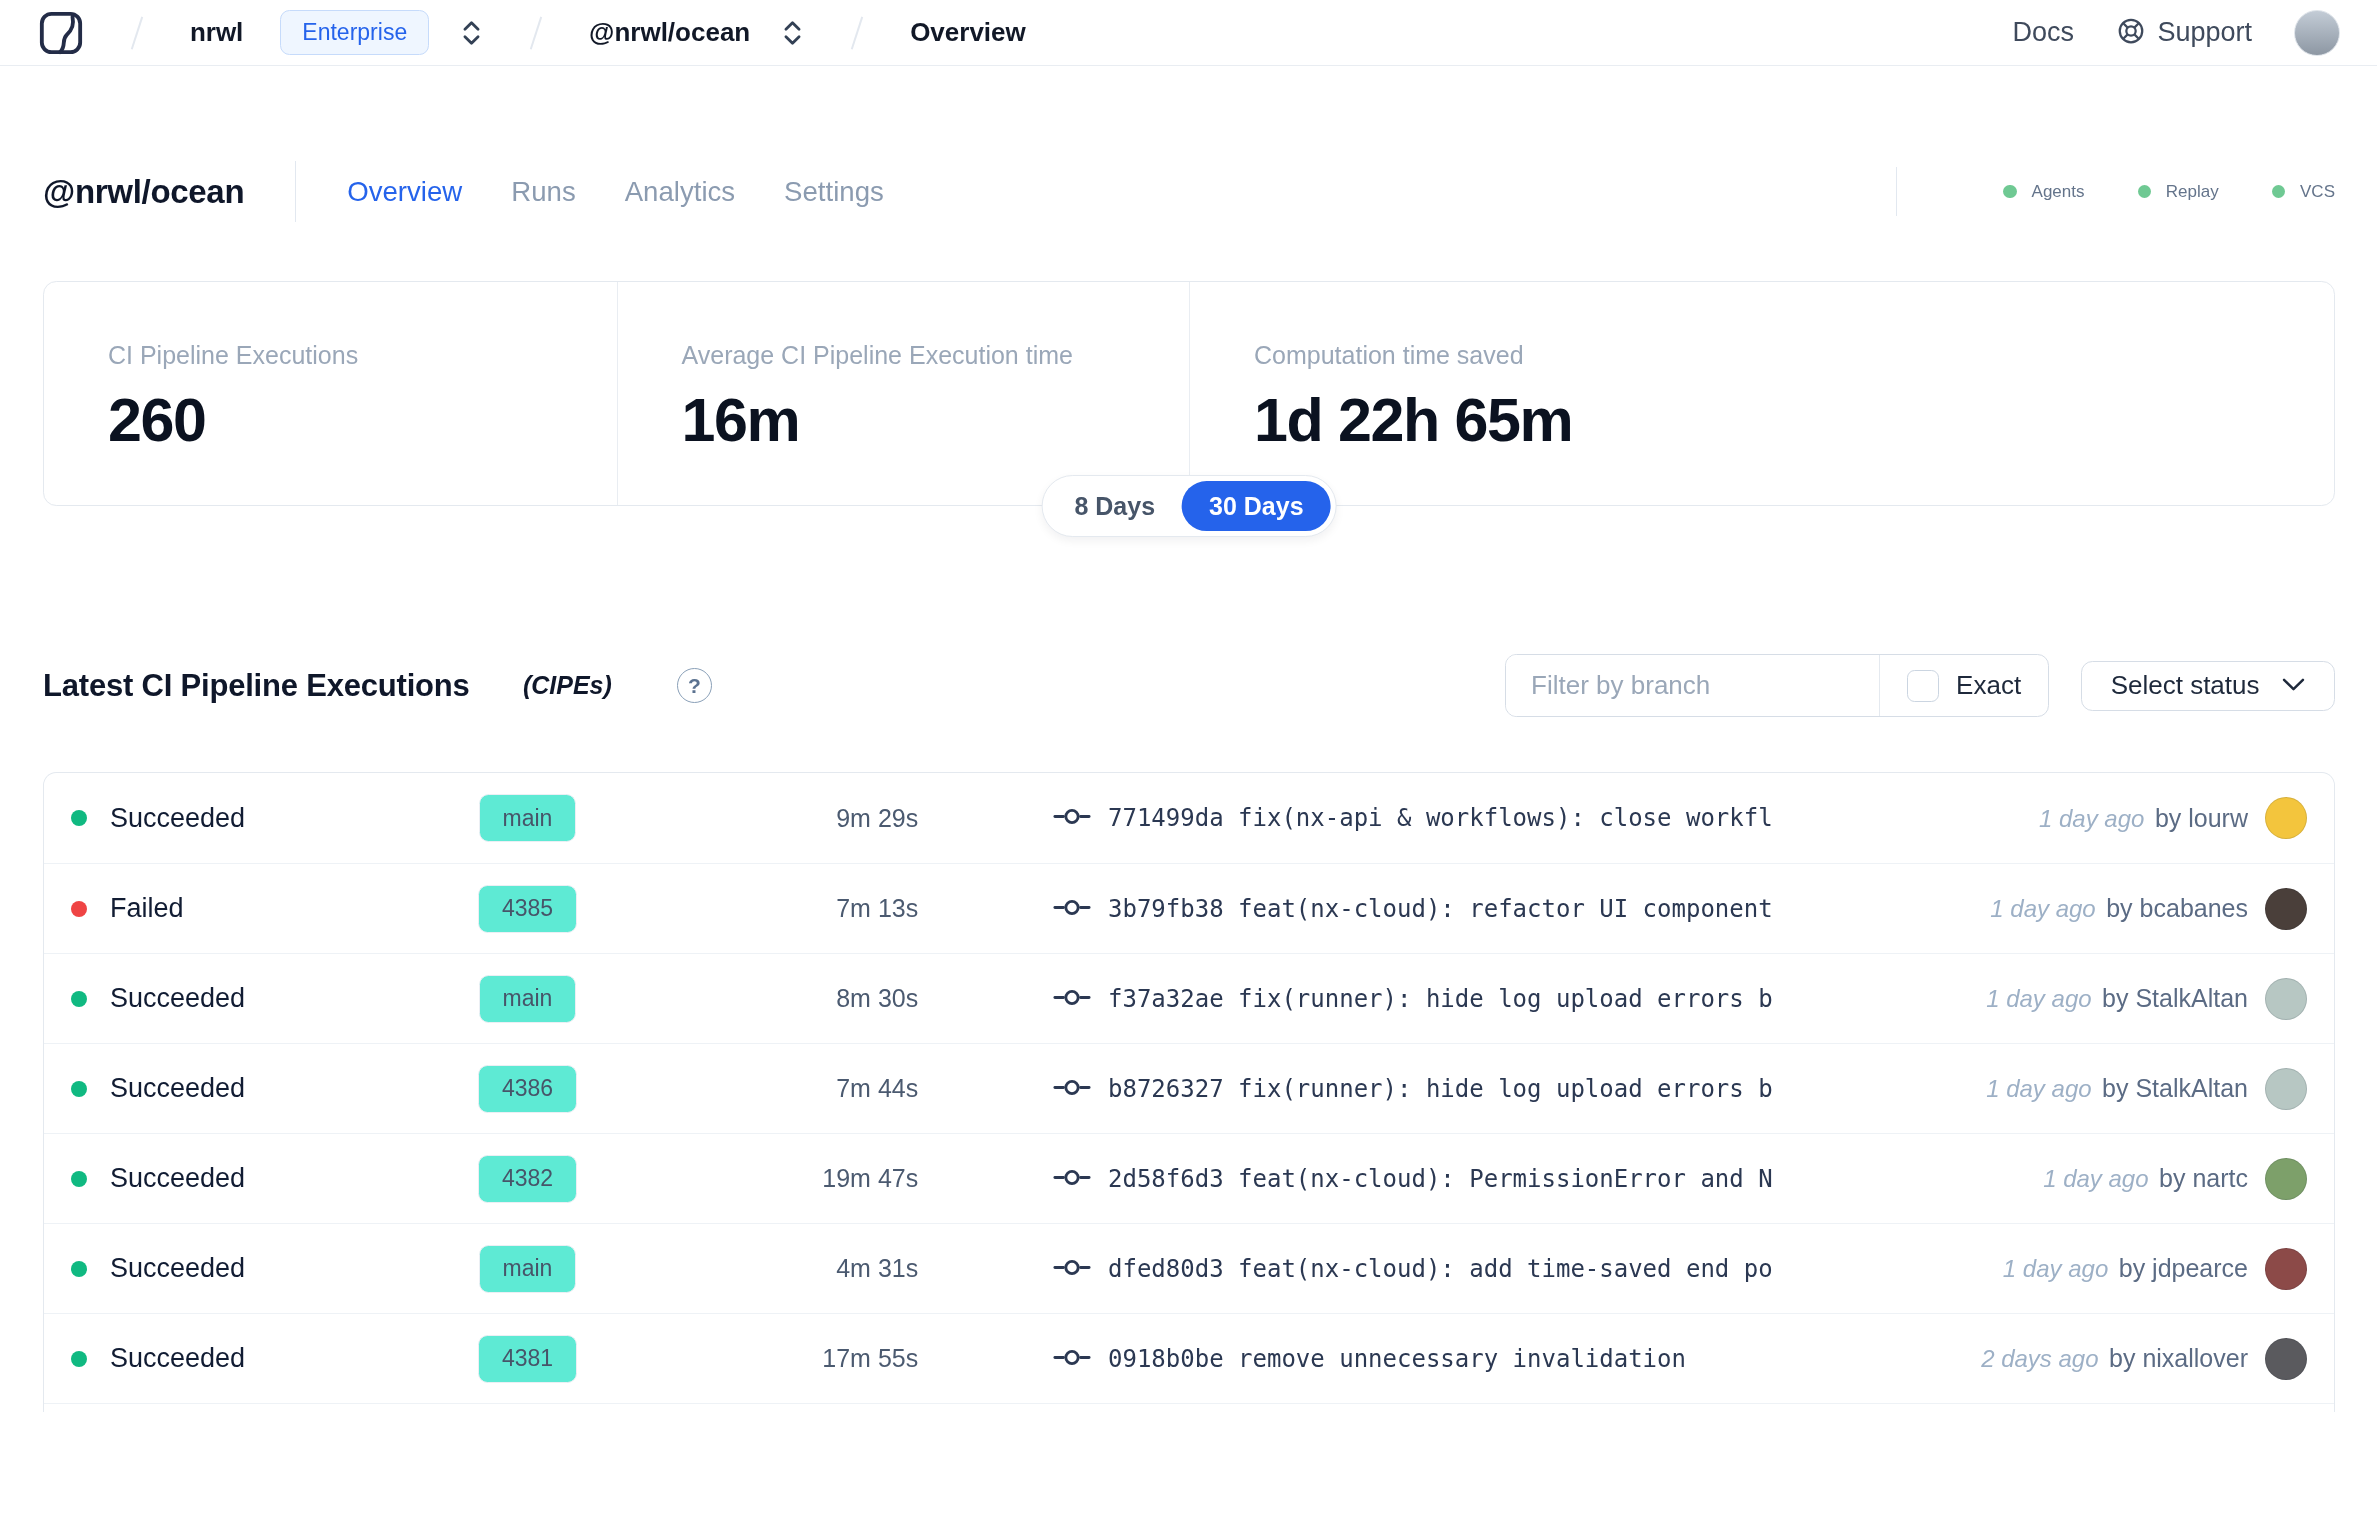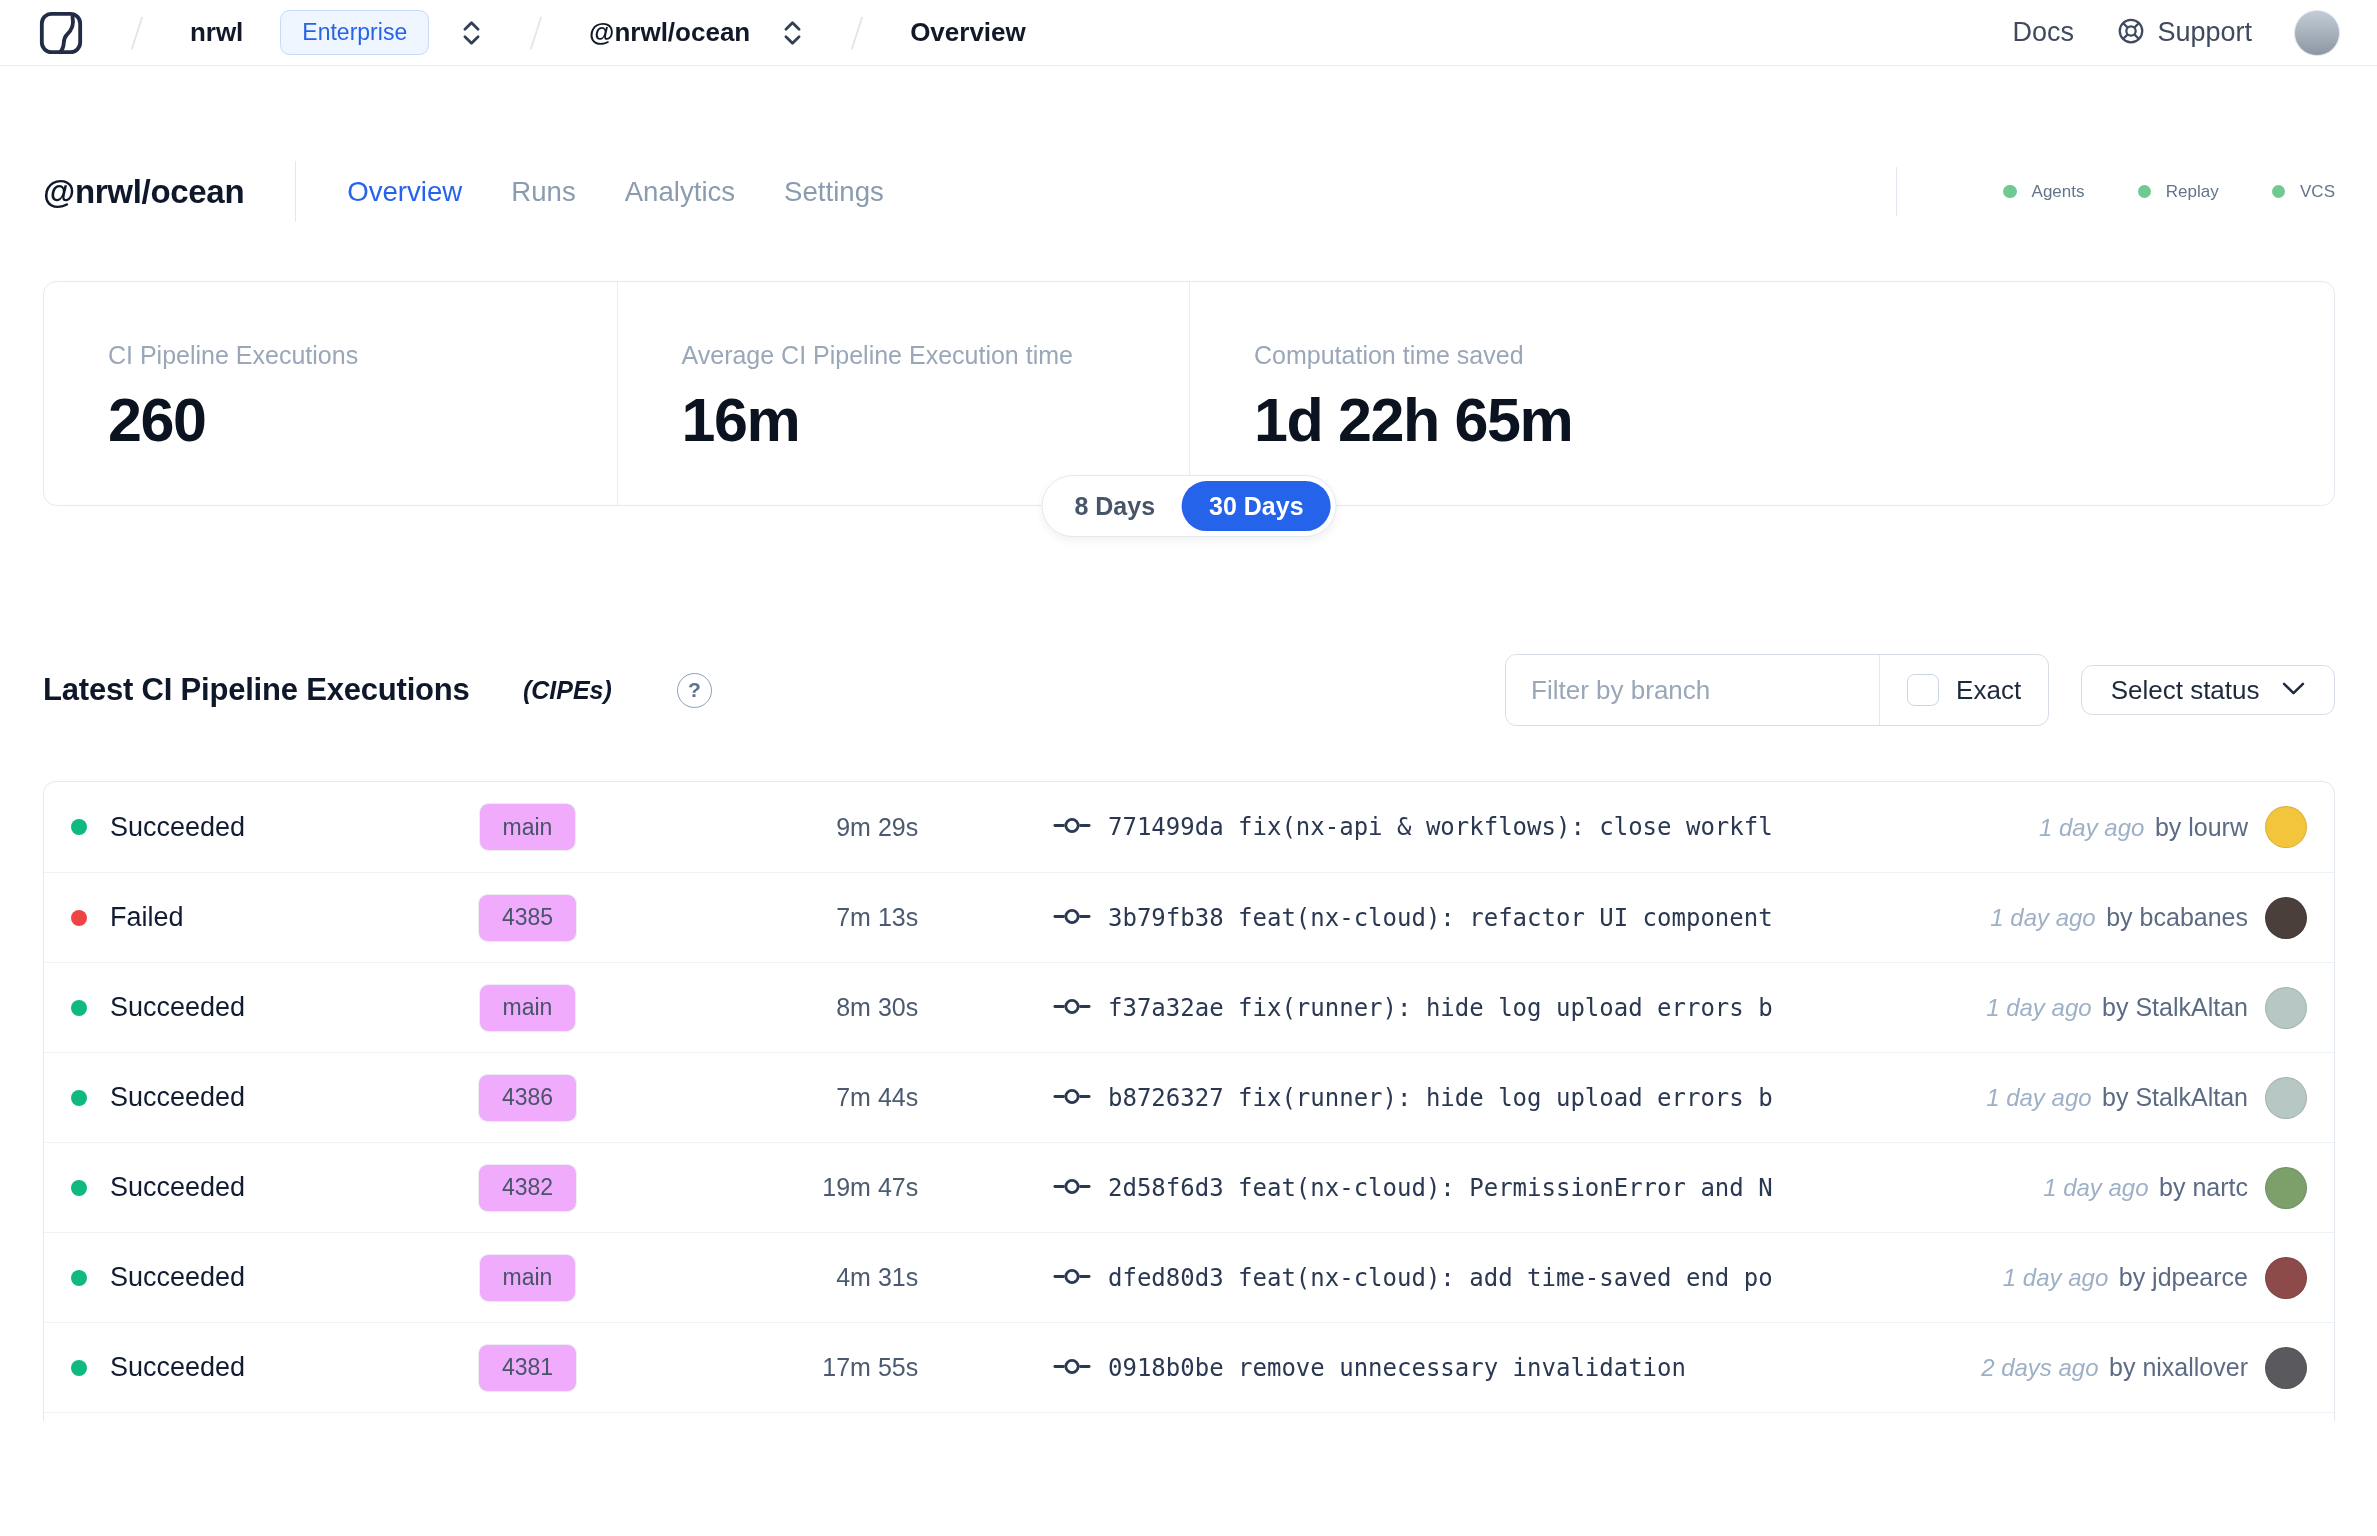--- a/index.html
+++ b/index.html
@@ -52,21 +52,21 @@
   .period.active { background:#2563eb; color:#fff; }
 
   
   .cipe-head { display:flex; align-items:center; margin:148px 43px 0;gap:40px; }
   .cipe-title { font-size:31px; font-weight:700; color:#0f172a; letter-spacing:-0.2px; }
   .cipe-suffix { font-size:25px; font-weight:600; font-style:italic; color:#0f172a; margin-left:13.3px; }
   .help { width:35px; height:35px; border:1.9px solid #8aa0b8; border-radius:50%; margin-left:25px;
     display:flex; align-items:center; justify-content:center; font-size:21px; font-weight:700;
     color:#5b7290; cursor:pointer; }
   .cipe-controls { margin-left:auto; display:flex; align-items:center; gap:32px; }
-  .filter-group { display:flex; align-items:stretch; height:72px; border:1px solid #d6dde6;
+  .filter-group { display:flex; align-items:stretch; height:63px; border:1px solid #d6dde6;
     border-radius:11.4px; background:#fff; overflow:hidden; }
   .filter-input { border:none; outline:none; width:373px; padding:0 25px; font-size:26px;
     font-family:inherit; color:#0f172a; }
   .filter-input::placeholder { color:#9aa7b8; }
   .exact-seg { display:flex; align-items:center; gap:17px; padding:0 27px; border-left:1px solid #e4e9ef; }
   .checkbox { width:32px; height:32px; border:1.9px solid #cbd5e1; border-radius:7.6px; background:#fff; cursor:pointer; }
   .exact-label { font-size:26px; color:#1e293b; }
   .status-select { display:flex; align-items:center; gap:21px; height:50px; padding:0 28.5px;
     border:1px solid #d6dde6; border-radius:11.4px; background:#fff; cursor:pointer; }
   .status-select-label { font-size:26px; font-weight:500; color:#1e293b; }
@@ -74,21 +74,21 @@
   
   .cipe-table { margin:55px 43px 0; border:1px solid #e4e9ef; border-bottom:none;
     border-radius:13.3px 13.3px 0 0; background:#fff; overflow:hidden; }
   .row { display:grid; grid-template-columns:347px 219px 285px 1fr 476px 59px;
     align-items:center; height:90px; padding:0 27px; cursor:pointer; }
   .row + .row { border-top:1px solid #eef2f6; }
   .cell-status { display:flex; align-items:center; gap:23px; }
   .dot { width:16px; height:16px; border-radius:50%; flex:none; }
   .status-text { font-size:27px; font-weight:500; color:#111c33; }
   .cell-branch { display:flex; justify-content:center; }
-  .branch-badge { font-size:23px; color:#475569; background:#f0abfc; border:1px solid #ebeff4;
+  .branch-badge { font-size:23px; color:#475569; background:#5eead4; border:1px solid #ebeff4;
     border-radius:9.5px; padding:9.5px 23px; min-width:91px; text-align:center; }
   .cell-duration { text-align:right; font-size:25px; color:#4b5a70; padding-right:3.8px; }
   .cell-commit { display:flex; align-items:center; gap:17px; padding-left:131px; overflow:hidden; }
   .commit-text { font-family:"DejaVu Sans Mono","Liberation Mono",monospace; font-size:24px;
     color:#2b3852; white-space:nowrap; }
   .cell-meta { display:flex; justify-content:flex-end; align-items:baseline; gap:10.5px; white-space:nowrap; }
   .meta-time { font-size:24px; font-style:italic; color:#9db0c6; }
   .meta-author { font-size:25px; color:#5b6b84; }
   .cell-avatar { display:flex; justify-content:flex-end; }
   .row-avatar { width:42px; height:42px; border-radius:50%; border:1px solid rgba(15,23,42,0.12); }

